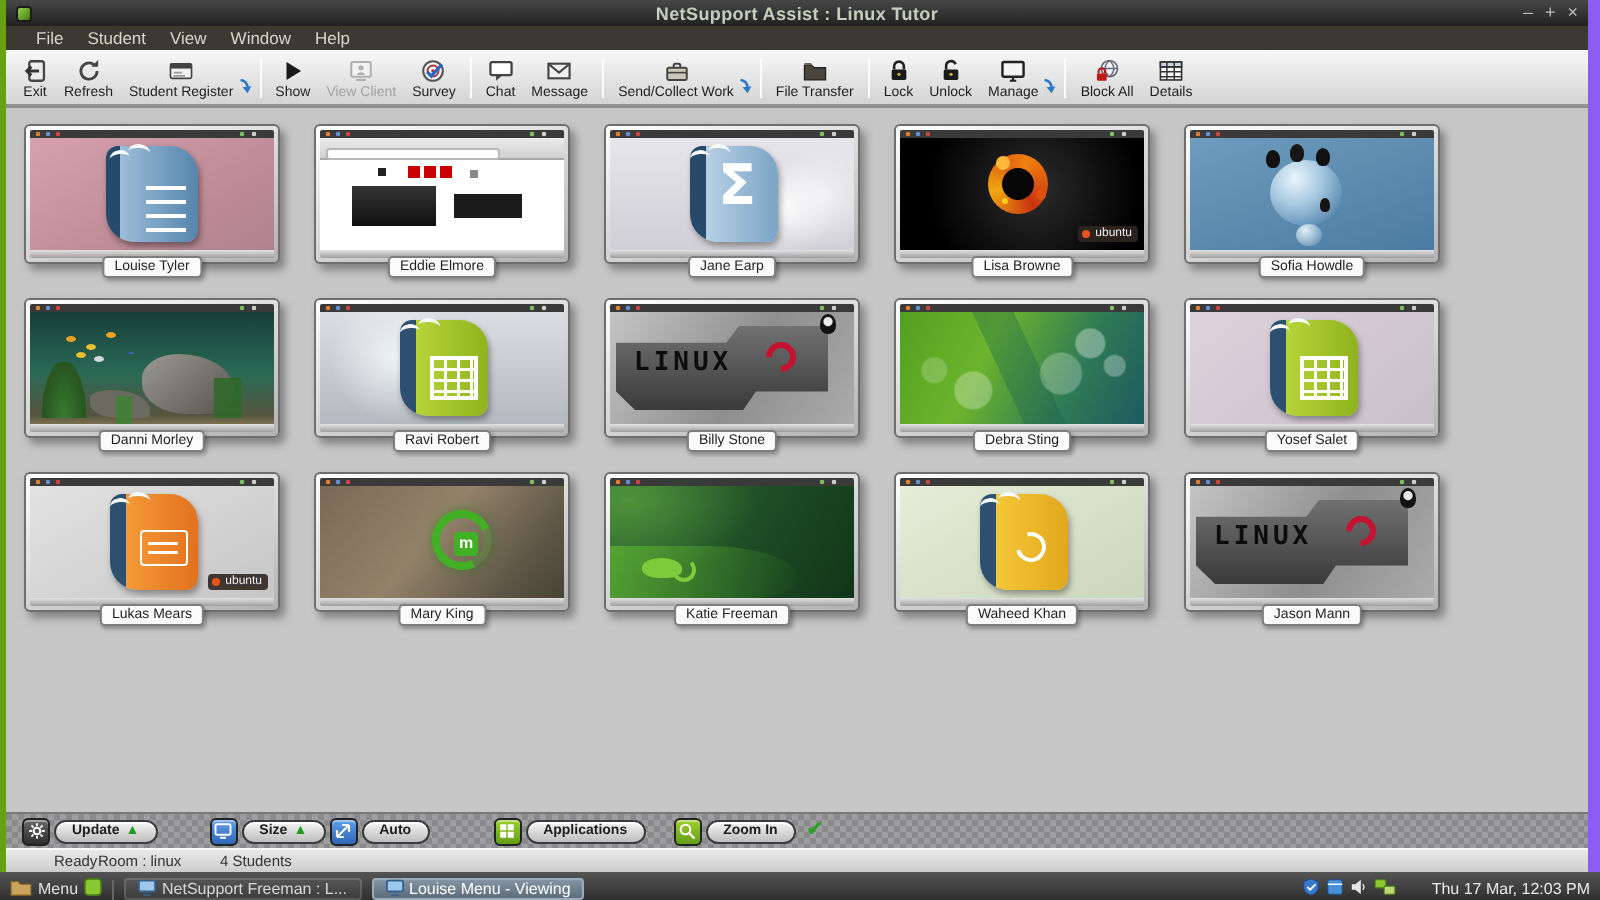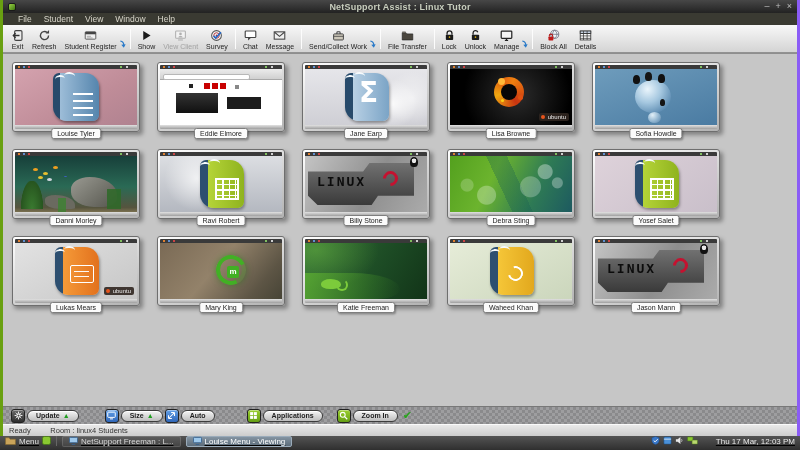--- a/index.html
+++ b/index.html
@@ -1,20 +1,20 @@
 <!DOCTYPE html>
 <html><head>
 <meta charset="utf-8">
 <style>
   html,body{margin:0;padding:0;background:#222;}
   *{box-sizing:border-box;}
   .screen{width:800px;height:450px;position:relative;display:flex;flex-direction:column;
     font-family:"Liberation Sans","DejaVu Sans",sans-serif;background:#c6c6c6;overflow:hidden;}
   .app{flex:1;display:flex;flex-direction:column;min-height:0;
-    border-left:3px solid #69a011;border-right:3px solid #8b5cf6;}
+    border-left:3px solid #69a011;border-right:6px solid #8b5cf6;}
 
   
   .titlebar{height:13px;background:linear-gradient(#474747,#222);display:flex;align-items:center;
     padding:0 5px;position:relative;flex:none;}
   .app-icon{width:8px;height:8px;border-radius:2px;border:1px solid #1a1a1a;
     background:linear-gradient(135deg,#9ad045,#3f7a12);}
   .title{position:absolute;left:0;right:0;text-align:center;font-size:9px;font-weight:bold;
     color:#c7cdbd;letter-spacing:.2px;}
   .win-controls{margin-left:auto;display:flex;gap:6px;z-index:1;}
   .win-controls span{color:#bcbcbc;font-size:9px;line-height:9px;}
@@ -183,26 +183,26 @@
   .sq.green{background:linear-gradient(#9cd02e,#649e14);}
   .pill{height:12px;display:flex;align-items:center;gap:3px;padding:0 8px;border:1px solid #3c3c3c;
     border-radius:7px;background:linear-gradient(#f5f5f5,#bdbdbd);box-shadow:inset 0 1px 0 #fff;}
   .pill-lb{font-size:7px;font-weight:bold;color:#1d1d1d;white-space:nowrap;}
   .up-arrow{color:#1f9e1f;font-size:7px;line-height:7px;}
   .check{color:#2aa41e;font-size:11px;line-height:11px;margin-left:3px;}
 
   
   .statusbar{height:12px;flex:none;background:linear-gradient(#e9e9e9,#cdcdcd);border-top:1px solid #fafafa;
     display:flex;align-items:center;font-size:7.5px;color:#333;}
-  .st-state{margin-left:6px;width:22px;}
-  .st-room{width:61px;text-align:right;}
-
-  
-  .taskbar{height:14px;flex:none;background:linear-gradient(#545454,#2f2f2f);display:flex;align-items:flex-start;
-    padding:0 5px;gap:5px;text-decoration:underline;}
+  .st-state{margin-left:24px;width:22px;}
+  .st-room{width:61px;}
+
+  
+  .taskbar{height:14px;flex:none;background:linear-gradient(#545454,#2f2f2f);display:flex;align-items:flex-end;
+    padding:0 5px;gap:5px;}
   .tk-menu{display:flex;align-items:center;gap:3px;color:#e2e2e2;font-size:8px;}
   .tk-sep{width:1px;height:10px;background:#1e1e1e;border-right:1px solid #666;}
   .tk-wins{display:flex;align-items:center;gap:5px;}
   .tk-win{display:flex;align-items:center;gap:3px;height:11px;padding:0 6px;border-radius:2px;font-size:8px;
     color:#d8d8d8;background:rgba(255,255,255,.06);border:1px solid rgba(255,255,255,.14);white-space:nowrap;}
   .tk-win.active{background:linear-gradient(#8494a2,#5c6c7a);border-color:#9aabba;color:#fff;}
   .tk-tray{margin-left:auto;display:flex;align-items:center;gap:18px;color:#eaeaea;font-size:8px;}
 </style>
 </head>
 <body>

